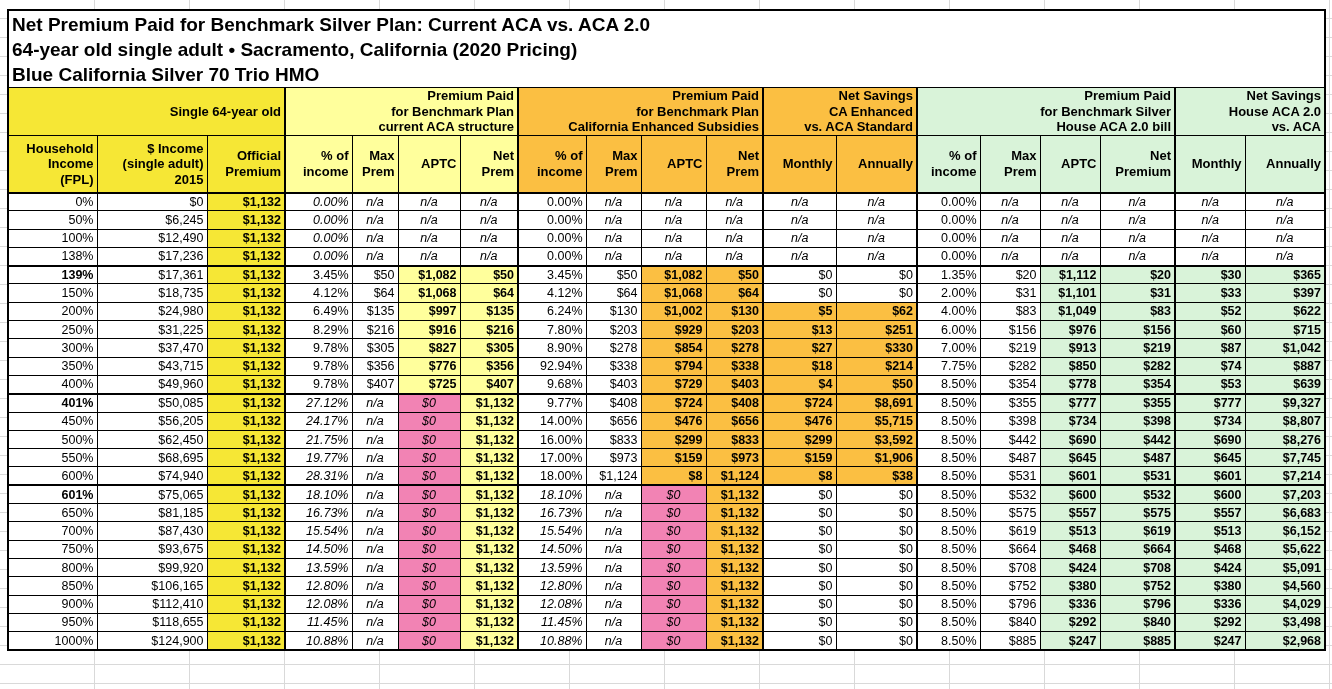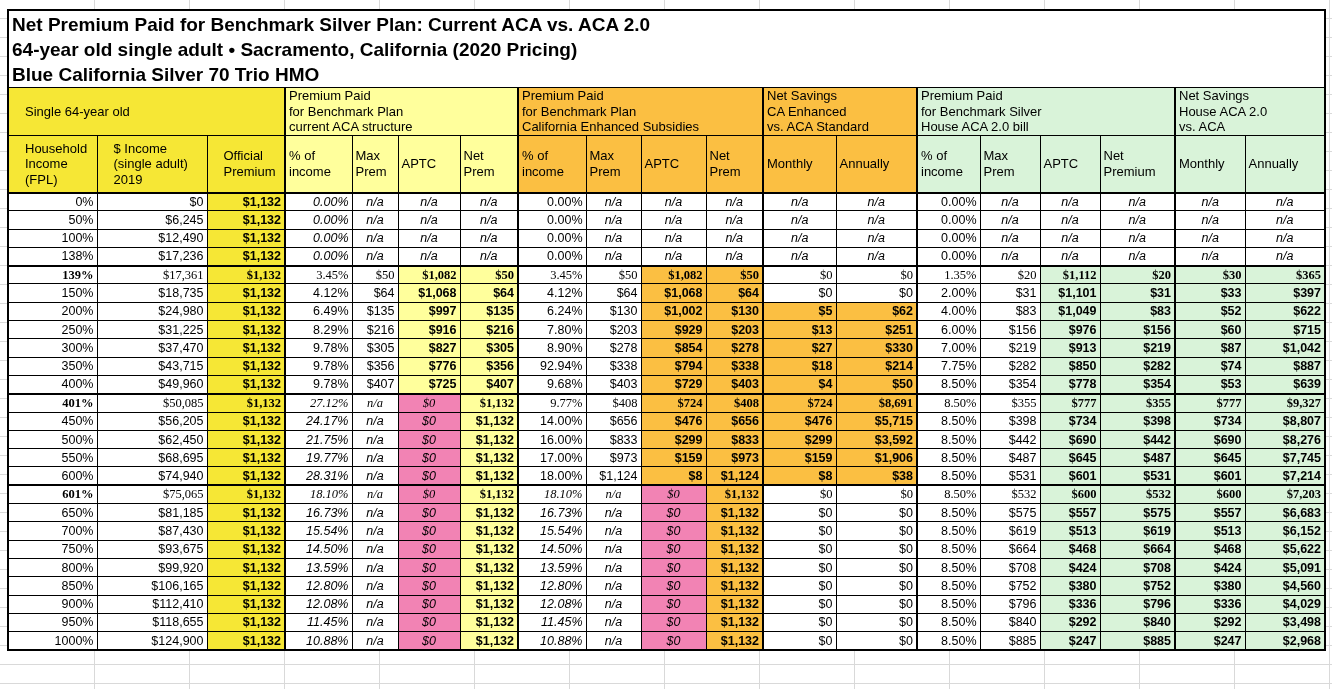--- a/index.html
+++ b/index.html
@@ -20,31 +20,31 @@
   td,th{
     border:1px solid #000;
     padding:0 3px;
     white-space:nowrap;overflow:hidden;
     font-size:12.5px;
     color:#000;
   }
   tr.data-row{height:18.3px;}
   td{text-align:right;}
   .tl{border-left-width:2.5px;}
-  tr.sep td{border-top-width:2.5px;font-family:Liberation Serif, serif;}
+  tr.sep td{border-top-width:2.5px;}
   tr.colhead th{border-bottom-width:2.5px;}
   .title-cell{
     background:#fff;text-align:left;vertical-align:middle;
     font-weight:bold;font-size:19px;line-height:25px;height:76px;
   }
   tr.grouphead{height:48px;}
   tr.colhead{height:57px;}
   th.hdr{
-    font-weight:normal;font-size:13px;line-height:15.5px;
-    text-align:left;vertical-align:middle;white-space:pre-line;
+    font-weight:bold;font-size:13px;line-height:15.5px;
+    text-align:right;vertical-align:middle;white-space:pre-line;
   }
   .bg-yellow{background:var(--yellow);padding-left:16px;}
   .bg-pale{background:var(--pale);}
   .bg-orange{background:var(--orange);}
   .bg-green{background:var(--green);}
   .bg-pink{background:var(--pink);}
   .bold{font-weight:bold;}
   .ital{font-style:italic;}
   .ctr{text-align:center;}
   td.na{text-align:center;font-style:italic;}
@@ -99,21 +99,21 @@
       <th class="hdr bg-green tl" colspan="2">Net Savings
 House ACA 2.0
 vs. ACA</th>
     </tr>
     <tr class="colhead">
       <th class="hdr bg-yellow">Household
 Income
 (FPL)</th>
       <th class="hdr bg-yellow">$ Income
 (single adult)
-2019</th>
+2015</th>
       <th class="hdr bg-yellow">Official
 Premium</th>
       <th class="hdr bg-pale tl">% of
 income</th>
       <th class="hdr bg-pale">Max
 Prem</th>
       <th class="hdr bg-pale">APTC</th>
       <th class="hdr bg-pale">Net
 Prem</th>
       <th class="hdr bg-orange tl">% of

